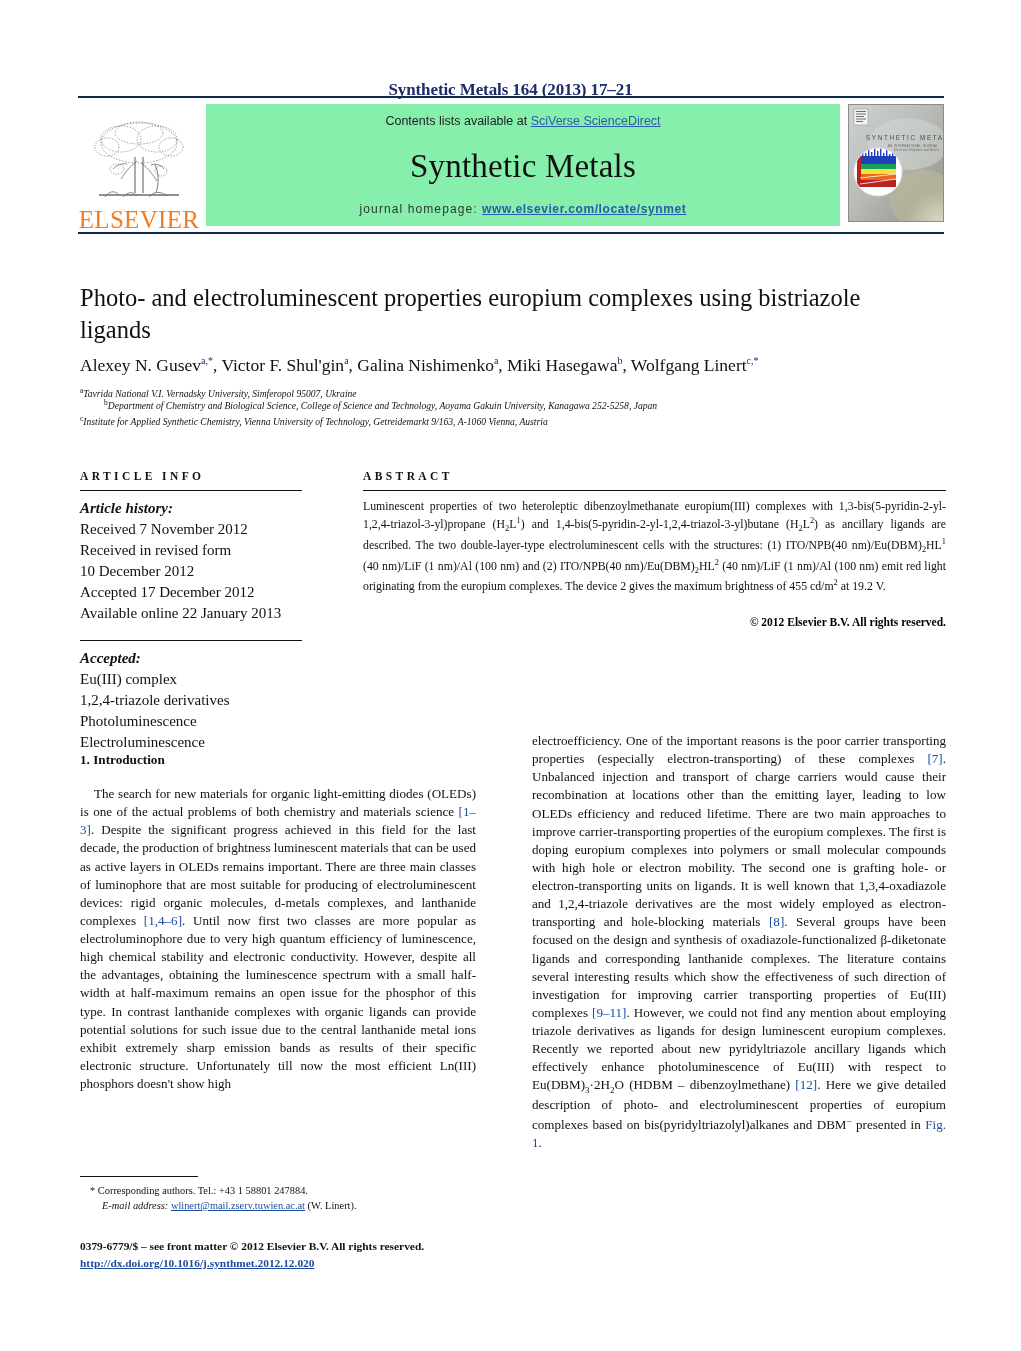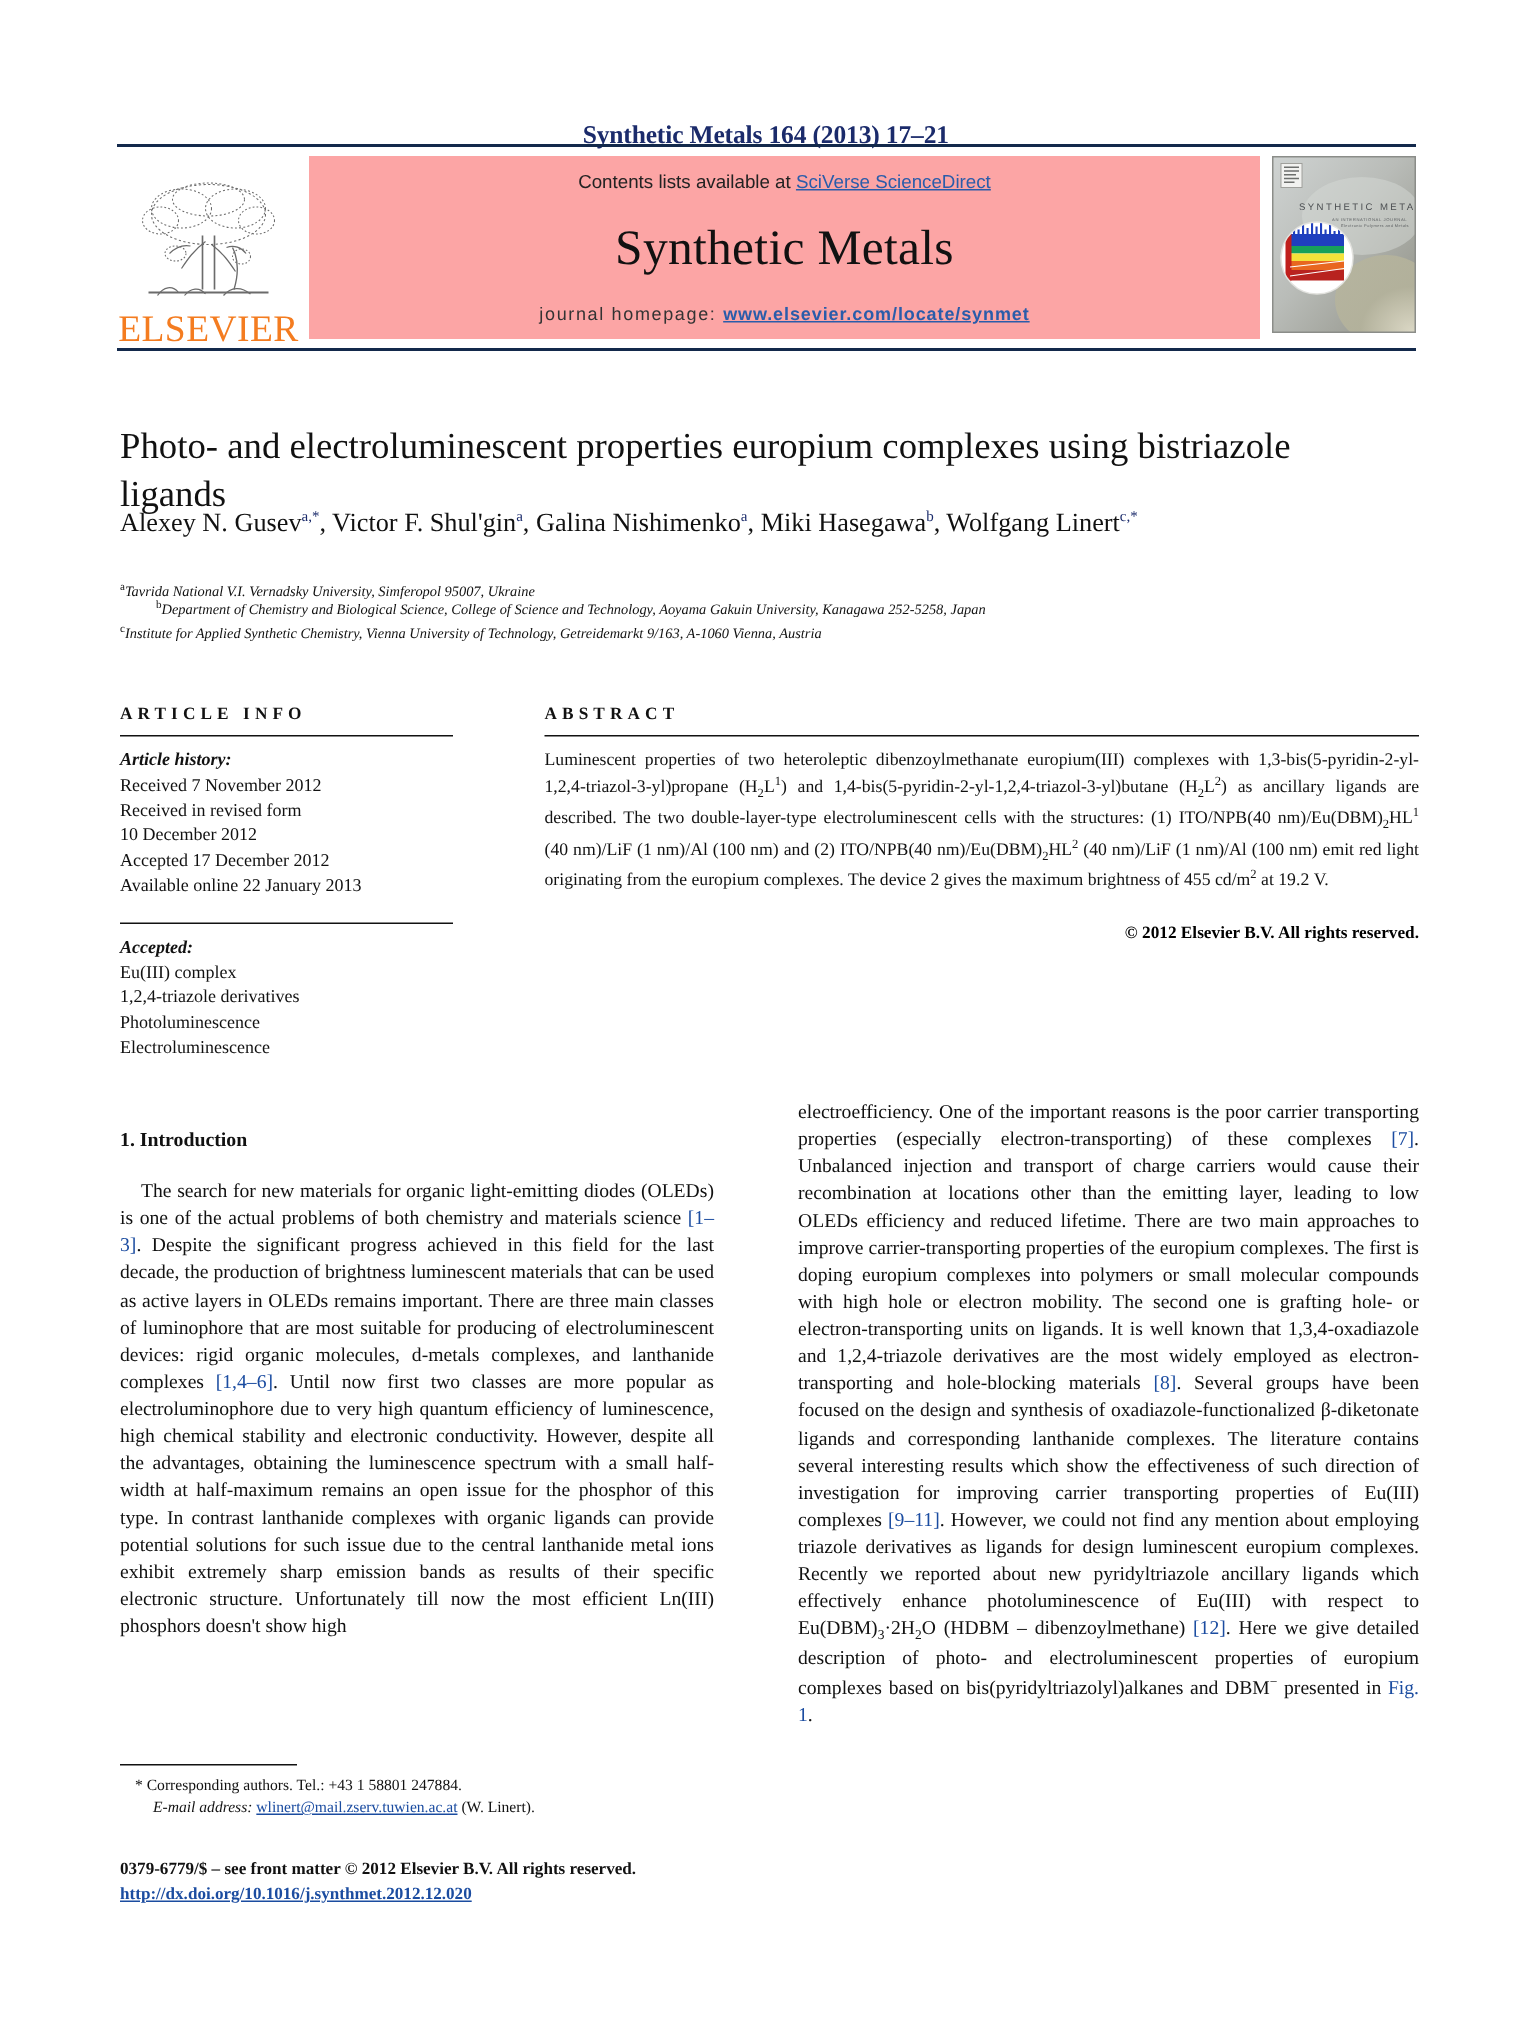--- a/index.html
+++ b/index.html
@@ -63,21 +63,21 @@
   .elsevier-word {
     font-family: "Liberation Serif", serif;
     font-size: 25px;
     letter-spacing: 0.3px;
     color: #F47C20;
     line-height: 1;
     margin-top: -2px;
   }
   .journal-center {
     flex: 1 1 auto;
-    background: #fca5a5;
+    background: #86efac;
     margin: 6px 0 6px 6px;
     display: flex;
     flex-direction: column;
     align-items: center;
     justify-content: space-between;
     padding: 10px 0 10px 0;
     box-sizing: border-box;
   }
   .contents-line {
     font-family: "Liberation Sans", sans-serif;
@@ -127,21 +127,21 @@
     font-family: "Liberation Serif", serif;
     font-size: 24.5px;
     line-height: 1.30;
     color: #111;
     font-weight: normal;
     margin: 0;
   }
   .authors {
     position: absolute;
     left: 80px;
-    top: 338px;
+    top: 355px;
     width: 870px;
     font-family: "Liberation Serif", serif;
     font-size: 17.5px;
     color: #111;
   }
   .authors sup {
     font-size: 10px;
     color: #1b2b6b;
     vertical-align: super;
   }
@@ -180,21 +180,21 @@
     letter-spacing: 3.4px;
     color: #111;
     padding-bottom: 8px;
   }
   .rule {
     border-top: 1.4px solid #111;
     margin: 0 0 7px 0;
   }
   .hist-block, .kw-block {
     font-family: "Liberation Serif", serif;
-    font-size: 12px;
+    font-size: 15px;
     line-height: 1.40;
     color: #111;
   }
   .hist-title, .kw-title {
     font-style: italic;
     font-weight: bold;
   }
   .kw-rule {
     border-top: 1.4px solid #111;
     margin: 16px 0 7px 0;

